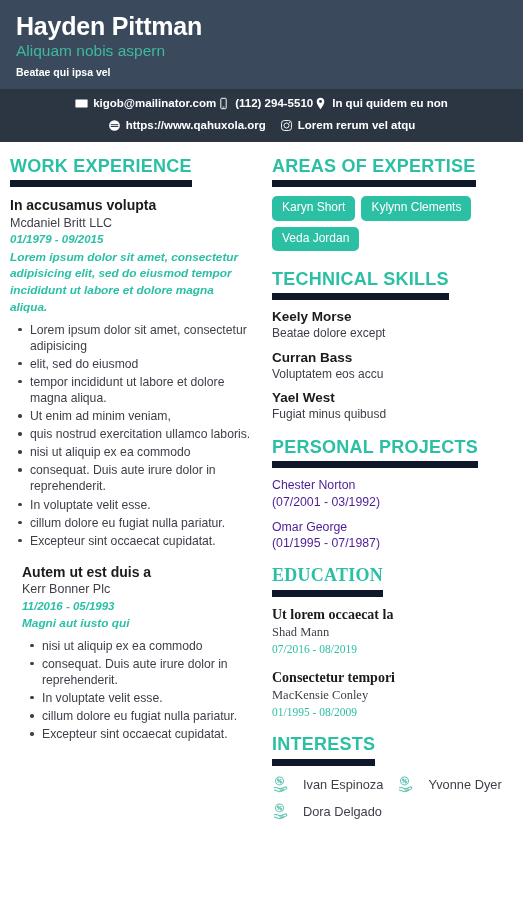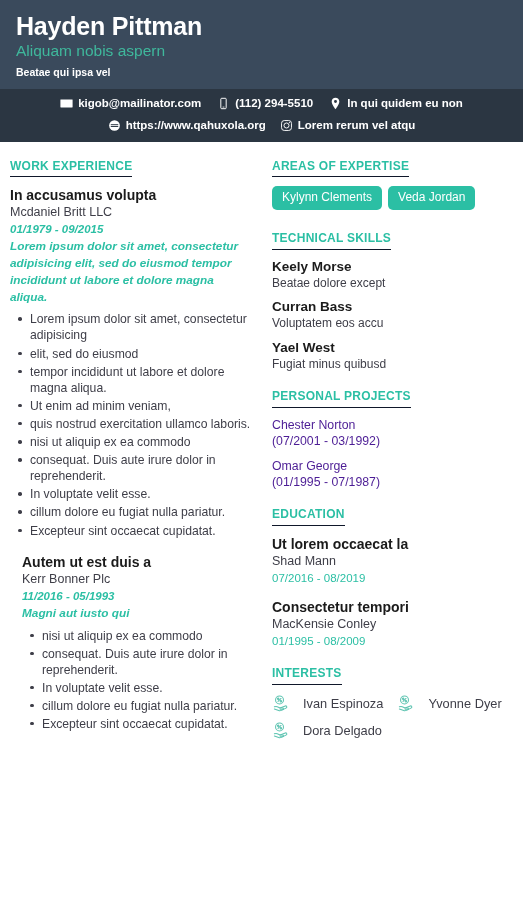--- a/index.html
+++ b/index.html
@@ -55,21 +55,21 @@
   .header-bottom {
     background: #2b3642;
     padding: 8px 16px 10px 16px;
   }
 
   .contact-row {
     display: flex;
     justify-content: center;
     align-items: center;
     flex-wrap: nowrap;
-    gap: 16px;
+    gap: 1px;
     line-height: 1;
   }
   .contact-row.row2 { margin-top: 9px; gap: 14px; }
 
   .contact-item {
     display: flex;
     align-items: center;
     gap: 5px;
     color: #ffffff;
     font-size: 11.5px;
@@ -95,26 +95,26 @@
   }
 
   .col-left  { width: 258px; padding-right: 14px; }
   .col-right { width: 245px; padding-left: 4px; }
 
   
   .section { margin-bottom: 14px; }
 
   .section-title {
     color: #2bbfa4;
-    font-size: 12px;
+    font-size: 18px;
     font-weight: bold;
     letter-spacing: 0.25px;
     padding-bottom: 3px;
     display: inline-block;
-    border-bottom: 1px solid #0f172a;
+    border-bottom: 7px solid #0f172a;
     line-height: 1.2;
   }
 
   .section-body { margin-top: 9px; }
 
   
   .entry { margin-bottom: 10px; }
 
   .entry-title {
     color: #1b1b1b;
@@ -360,20 +360,21 @@
       </div>
 
     </div>
 
     <div class="col-right">
 
       <div class="section">
         <div class="section-title">AREAS OF EXPERTISE</div>
         <div class="section-body">
           <div class="pills">
+            <span class="pill">Karyn Short</span>
             <span class="pill">Kylynn Clements</span>
             <span class="pill">Veda Jordan</span>
           </div>
         </div>
       </div>
 
       <div class="section" style="margin-top:18px;">
         <div class="section-title">TECHNICAL SKILLS</div>
         <div class="section-body">
           <div class="skill">
@@ -398,21 +399,21 @@
             <div class="project-name">Chester Norton</div>
             <div class="project-date">(07/2001 - 03/1992)</div>
           </div>
           <div class="project">
             <div class="project-name">Omar George</div>
             <div class="project-date">(01/1995 - 07/1987)</div>
           </div>
         </div>
       </div>
 
-      <div class="section" style="margin-top:14px;">
+      <div class="section" style="margin-top:14px;font-family:Liberation Serif, serif;">
         <div class="section-title">EDUCATION</div>
         <div class="section-body">
           <div class="entry">
             <div class="entry-title">Ut lorem occaecat la</div>
             <div class="entry-org">Shad Mann</div>
             <div class="entry-date" style="font-style:normal;font-weight:normal;">07/2016 - 08/2019</div>
           </div>
           <div class="entry" style="margin-top:12px;">
             <div class="entry-title">Consectetur tempori</div>
             <div class="entry-org">MacKensie Conley</div>

